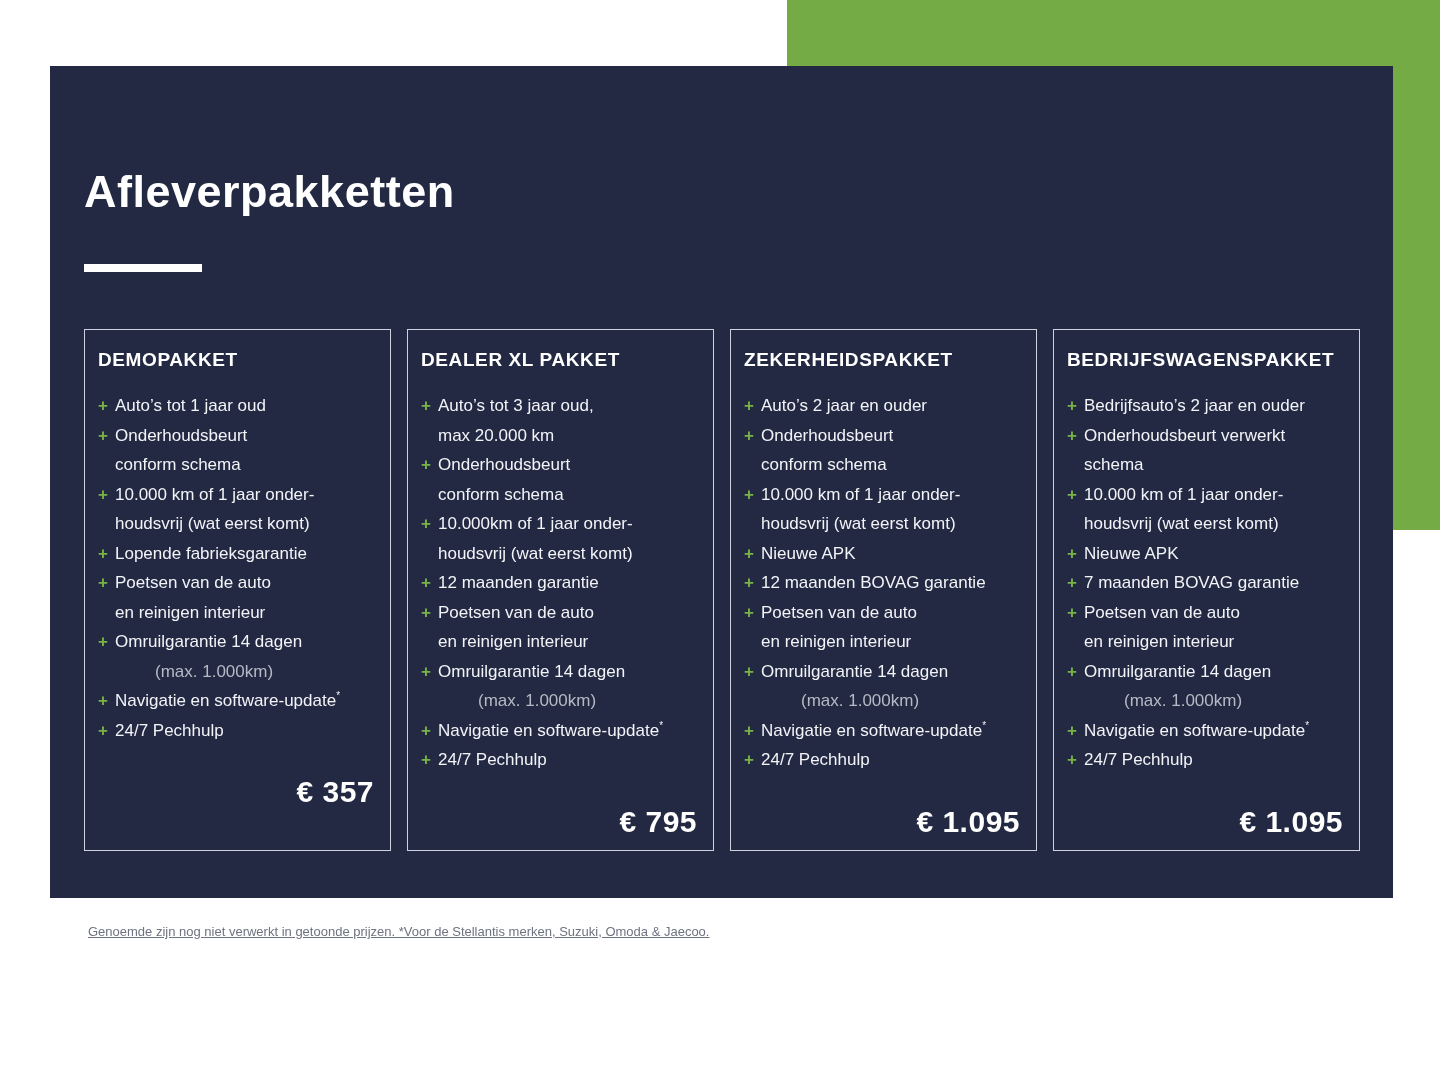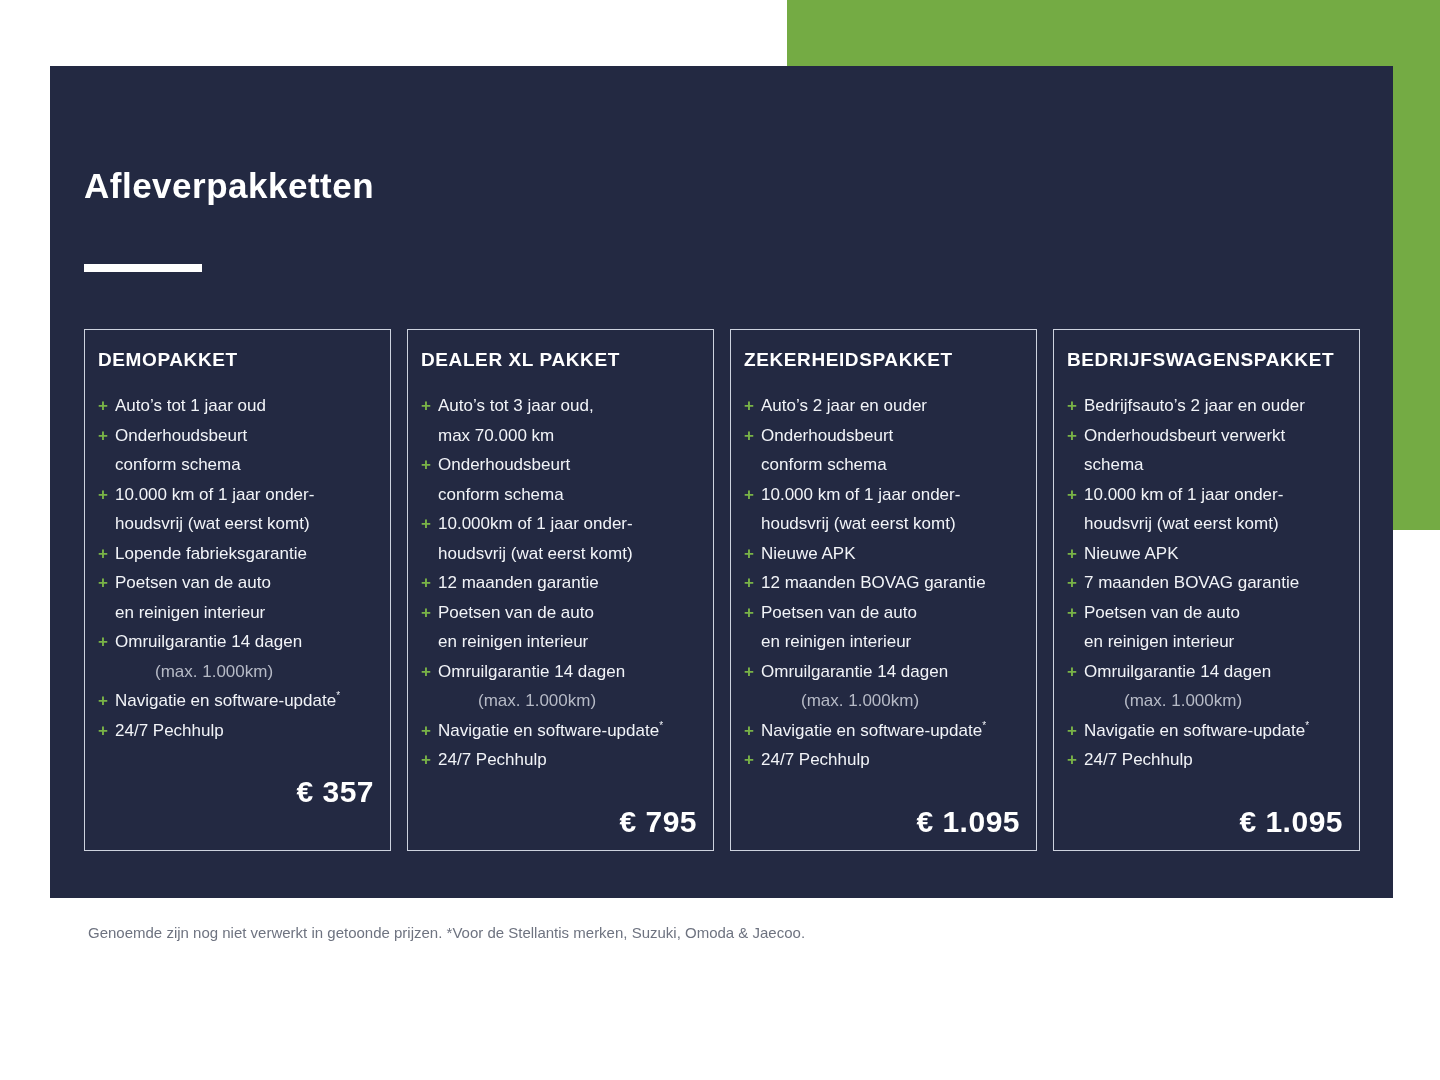--- a/index.html
+++ b/index.html
@@ -21,21 +21,21 @@
   .green-block{
     position:absolute;left:787px;top:0;width:653px;height:530px;
     background:var(--green);
   }
   .panel{
     position:absolute;left:50px;top:66px;width:1343px;height:832px;
     background:var(--navy);
   }
   .page-title{
     position:absolute;left:34px;top:100px;margin:0;
-    color:var(--white);font-size:35px;font-weight:bold;letter-spacing:0.5px;
+    color:var(--white);font-size:45px;font-weight:bold;letter-spacing:0.5px;
   }
   .title-underline{
     position:absolute;left:34px;top:198px;width:118px;height:8px;
     background:var(--white);
   }
   .cards{
     position:absolute;left:34px;top:263px;width:1276px;height:522px;
     display:flex;gap:16px;
   }
   .card{
@@ -63,21 +63,21 @@
   .feature-text .line.muted{color:var(--muted);margin-left:40px;}
   .feature-text sup{font-size:10px;line-height:0;}
   .price{
     margin-top:30px;
     text-align:right;
     color:var(--white);font-size:30px;font-weight:bold;letter-spacing:0.5px;
     padding-right:2px;
   }
   .footnote{
     position:absolute;left:88px;top:924px;margin:0;
-    color:var(--footnote);font-size:15px;
+    color:var(--footnote);font-size:13px;text-decoration:underline;
   }
 </style>
 </head>
 <body>
 
 <div class="green-block"></div>
 
 <div class="panel">
   <h1 class="page-title">Afleverpakketten</h1>
   <div class="title-underline"></div>
@@ -141,21 +141,21 @@
     <div class="price">€ 357</div>
   </section>
 
   <section class="card">
     <h2 class="card-title">DEALER XL PAKKET</h2>
     <ul class="features">
           <li class="feature">
             <span class="plus">+</span>
             <span class="feature-text">
               <div class="line">Auto’s tot 3 jaar oud,</div>
-              <div class="line">max 70.000 km</div>
+              <div class="line">max 20.000 km</div>
             </span>
           </li>
           <li class="feature">
             <span class="plus">+</span>
             <span class="feature-text">
               <div class="line">Onderhoudsbeurt</div>
               <div class="line">conform schema</div>
             </span>
           </li>
           <li class="feature">

